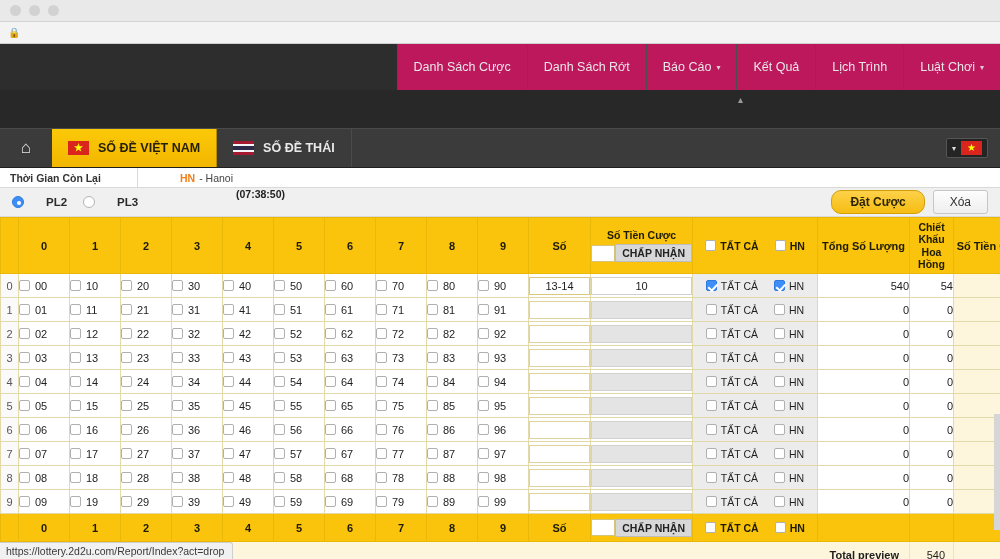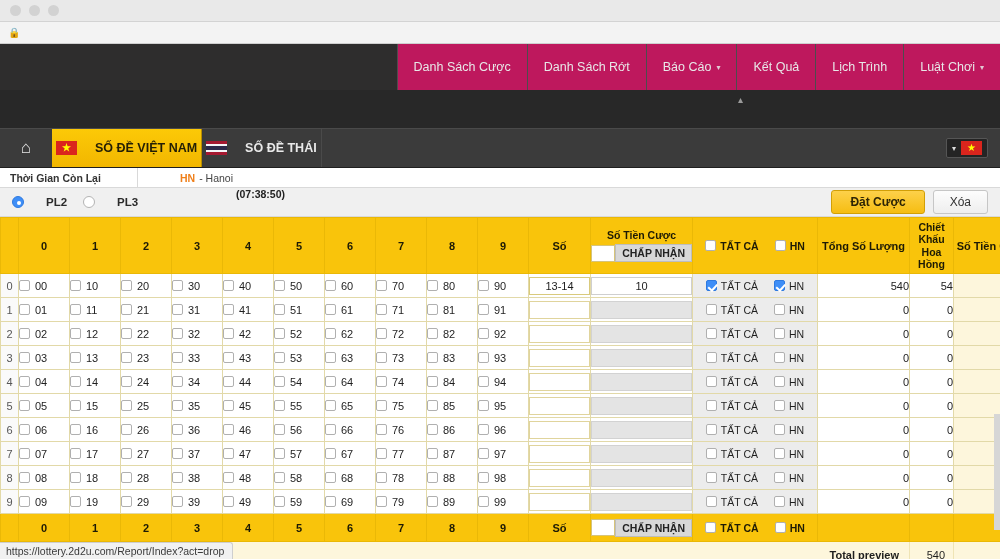--- a/index.html
+++ b/index.html
@@ -55,22 +55,22 @@
     height: 40px; background: #3b3b3b;
     display: flex; align-items: stretch;
     border-top: 1px solid #4a4a4a;
     border-bottom: 1px solid #1f1f1f;
   }
   .home-btn {
     width: 52px; display: flex; align-items: center; justify-content: center;
     color: #e6e6e6; font-size: 17px; cursor: pointer;
   }
   .game-tab {
-    display: flex; align-items: center; gap: 18px;
-    padding: 0 4px; font-size: 12.5px; font-weight: bold;
+    display: flex; align-items: center; gap: 9px;
+    padding: 0 16px; font-size: 12.5px; font-weight: bold;
     color: #e9e9e9; cursor: pointer; border-right: 1px solid #4a4a4a;
   }
   .game-tab.active {
     background: linear-gradient(#fcc907, #f2b600);
     color: #241f05; border-right: 1px solid #b88d00;
   }
   .flag-vn {
     width: 21px; height: 14px; background: #da251d; position: relative;
     display: inline-block; flex: 0 0 auto;
   }
@@ -120,21 +120,21 @@
     flex: 0 0 auto;
   }
   .rdo.checked { background: #3e8ef7; border-color: #2f7ae0; }
   .rdo.checked::after {
     content: ""; position: absolute; left: 3.5px; top: 3.5px;
     width: 4px; height: 4px; border-radius: 50%; background: #fff;
   }
   .pl-spacer { flex: 1; }
   .btn-bet {
     background: linear-gradient(#fdd14a, #f6bd12);
-    border: 1px solid #d29f06; border-radius: 3px;
+    border: 1px solid #d29f06; border-radius: 10px;
     font-size: 12px; font-weight: bold; color: #2e2505;
     padding: 4px 18px; cursor: pointer; margin-right: 8px;
   }
   .btn-clear {
     background: linear-gradient(#fdfdfd, #eeeeee);
     border: 1px solid #c6c6c6; border-radius: 3px;
     font-size: 12px; color: #333; padding: 4px 16px; cursor: pointer;
   }
 
   

